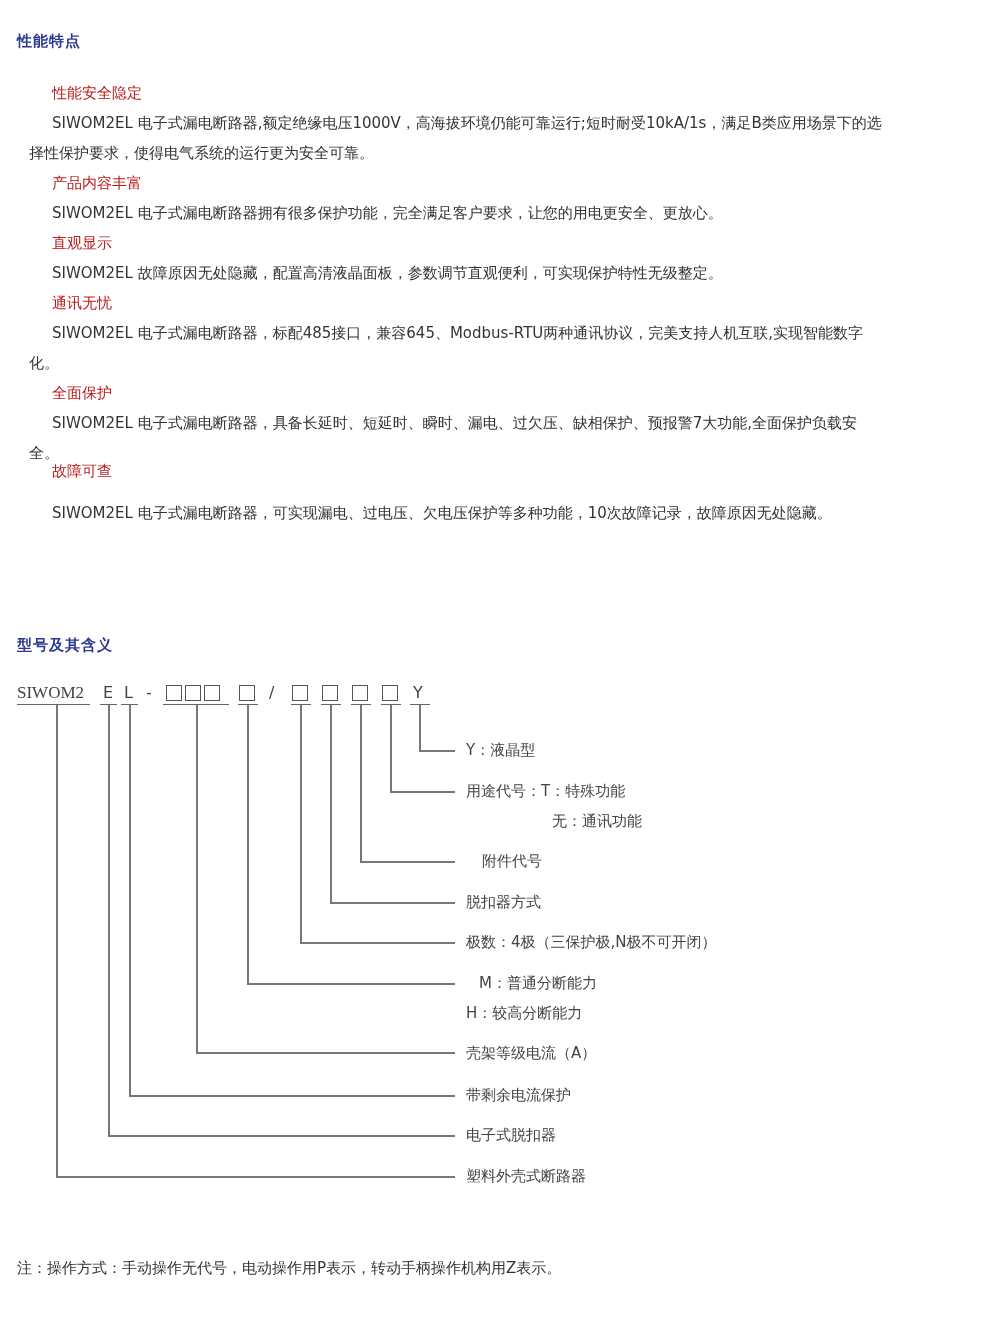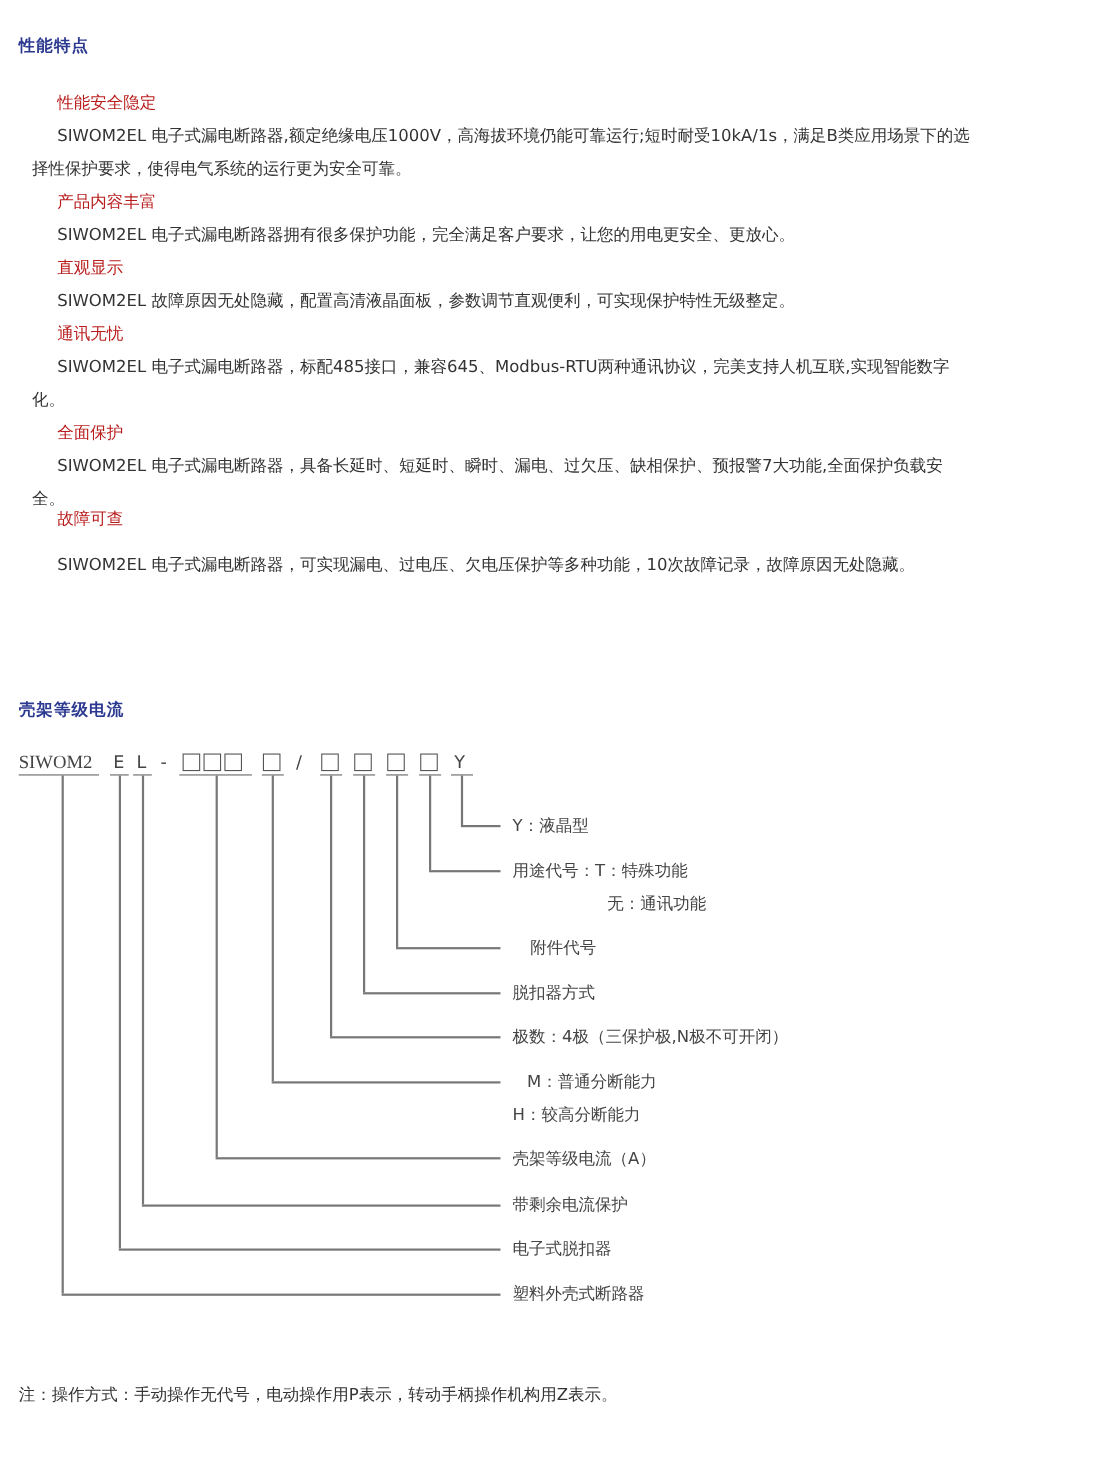--- a/index.html
+++ b/index.html
@@ -38,21 +38,21 @@
 <div class="line ind" style="top:323px;">SIWOM2EL 电子式漏电断路器，标配485接口，兼容645、Modbus-RTU两种通讯协议，完美支持人机互联,实现智能数字</div>
 <div class="line flush" style="top:353px;">化。</div>
 
 <div class="line ind sub" style="top:383px;">全面保护</div>
 <div class="line ind" style="top:413px;">SIWOM2EL 电子式漏电断路器，具备长延时、短延时、瞬时、漏电、过欠压、缺相保护、预报警7大功能,全面保护负载安</div>
 <div class="line flush" style="top:443px;">全。</div>
 
 <div class="line ind sub" style="top:461px;">故障可查</div>
 <div class="line ind" style="top:503px;">SIWOM2EL 电子式漏电断路器，可实现漏电、过电压、欠电压保护等多种功能，10次故障记录，故障原因无处隐藏。</div>
 
-<div class="h2" style="top:636px;">壳架等级电流</div>
+<div class="h2" style="top:636px;">型号及其含义</div>
 
 <div>
   <span class="code serif" style="left:17px;">SIWOM2</span>
   <span class="code" style="left:103px;">E</span>
   <span class="code" style="left:124px;">L</span>
   <span class="code" style="left:146px;">-</span>
   <span class="code" style="left:166px; top:685px;"><span class="box"></span><span class="box"></span><span class="box"></span></span>
   <span class="code" style="left:239px; top:685px;"><span class="box"></span></span>
   <span class="code" style="left:269px;">/</span>
   <span class="code" style="left:292px; top:685px;"><span class="box"></span></span>

